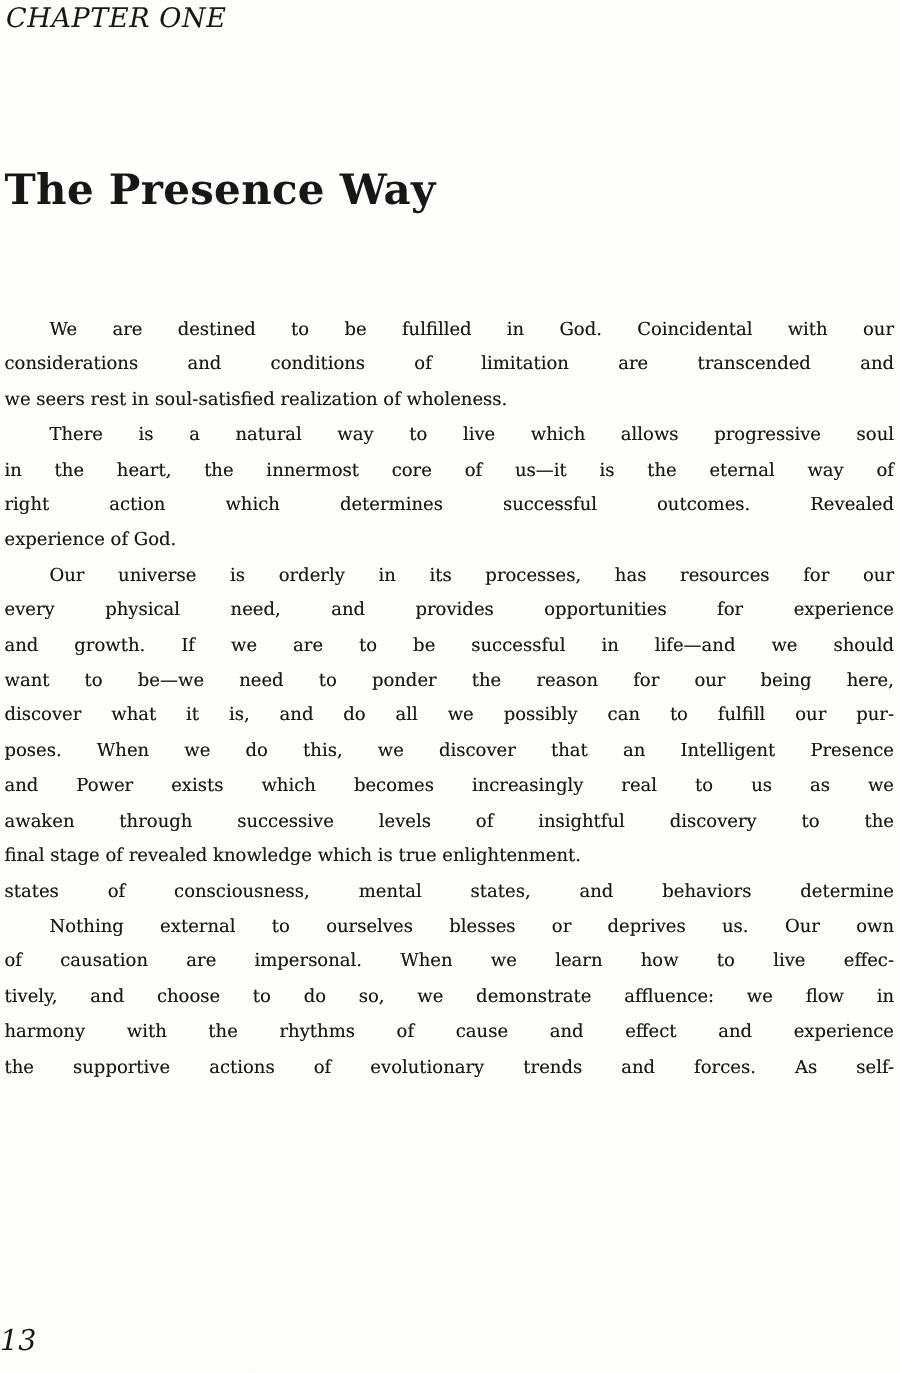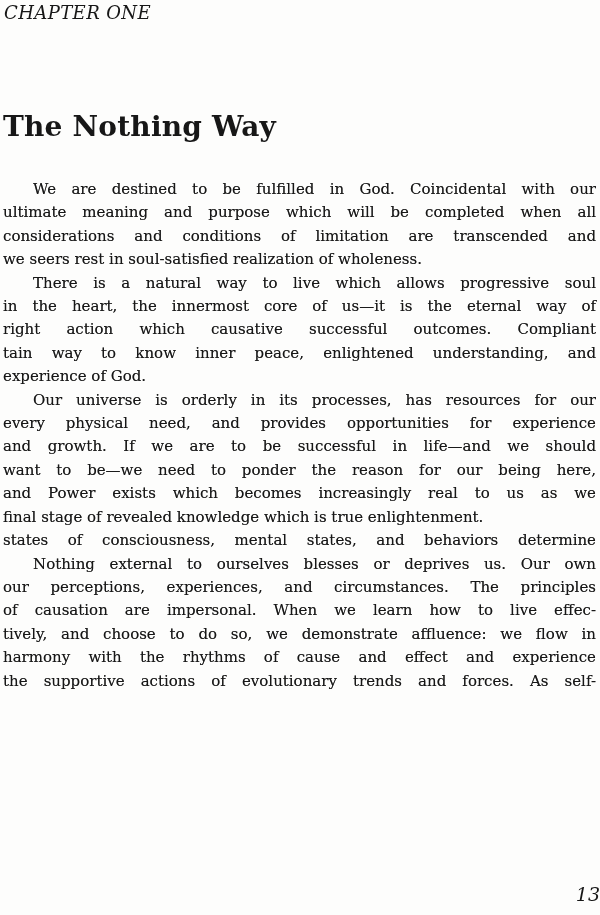--- a/index.html
+++ b/index.html
@@ -28,74 +28,74 @@
     position: absolute;
     top: 110px;
     left: 3px;
     font-weight: bold;
     font-size: 28px;
     letter-spacing: 0.2px;
     white-space: nowrap;
   }
   .body-text {
     position: absolute;
-    top: 178px;
+    top: 208px;
     left: 3px;
     right: 4px;
-    font-size: 15px;
+    font-size: 12px;
     line-height: 23.4px;
     text-shadow: 0 0 0.4px rgba(20,20,20,0.55);
   }
   .line {
     text-align: justify;
     text-align-last: justify;
   }
   .line.first {
     text-indent: 30px;
   }
   .line.last {
     text-align-last: left;
   }
   .page-number {
     position: absolute;
     top: 883px;
     left: 0;
     right: 0;
-    text-align: right;
+    text-align: left;
     font-style: italic;
     font-size: 19px;
   }
 </style>
 </head>
 <body>
 
 <div class="page" style="background: rgb(253, 253, 252); color: rgb(23, 23, 23);">
   <div class="chapter-label">CHAPTER ONE</div>
 
-  <h1 class="book-title" style="margin:0;">The Nothing Way</h1>
+  <h1 class="book-title" style="margin:0;">The Presence Way</h1>
 
   <div class="body-text">
       <div class="line first">We are destined to be fulfilled in God. Coincidental with our</div>
-      <div class="line">ultimate meaning and purpose which will be completed when all</div>
       <div class="line">considerations and conditions of limitation are transcended and</div>
       <div class="line last">we seers rest in soul-satisfied realization of wholeness.</div>
       <div class="line first">There is a natural way to live which allows progressive soul</div>
       <div class="line">in the heart, the innermost core of us—it is the eternal way of</div>
-      <div class="line">right action which causative successful outcomes. Compliant</div>
-      <div class="line">tain way to know inner peace, enlightened understanding, and</div>
+      <div class="line">right action which determines successful outcomes. Revealed</div>
       <div class="line last">experience of God.</div>
       <div class="line first">Our universe is orderly in its processes, has resources for our</div>
       <div class="line">every physical need, and provides opportunities for experience</div>
       <div class="line">and growth. If we are to be successful in life—and we should</div>
       <div class="line">want to be—we need to ponder the reason for our being here,</div>
+      <div class="line">discover what it is, and do all we possibly can to fulfill our pur-</div>
+      <div class="line">poses. When we do this, we discover that an Intelligent Presence</div>
       <div class="line">and Power exists which becomes increasingly real to us as we</div>
+      <div class="line">awaken through successive levels of insightful discovery to the</div>
       <div class="line last">final stage of revealed knowledge which is true enlightenment.</div>
       <div class="line">states of consciousness, mental states, and behaviors determine</div>
       <div class="line first">Nothing external to ourselves blesses or deprives us. Our own</div>
-      <div class="line">our perceptions, experiences, and circumstances. The principles</div>
       <div class="line">of causation are impersonal. When we learn how to live effec-</div>
       <div class="line">tively, and choose to do so, we demonstrate affluence: we flow in</div>
       <div class="line">harmony with the rhythms of cause and effect and experience</div>
       <div class="line">the supportive actions of evolutionary trends and forces. As self-</div>
     </div>
 
   <div class="page-number">13</div>
 </div>
 
 </body></html>

